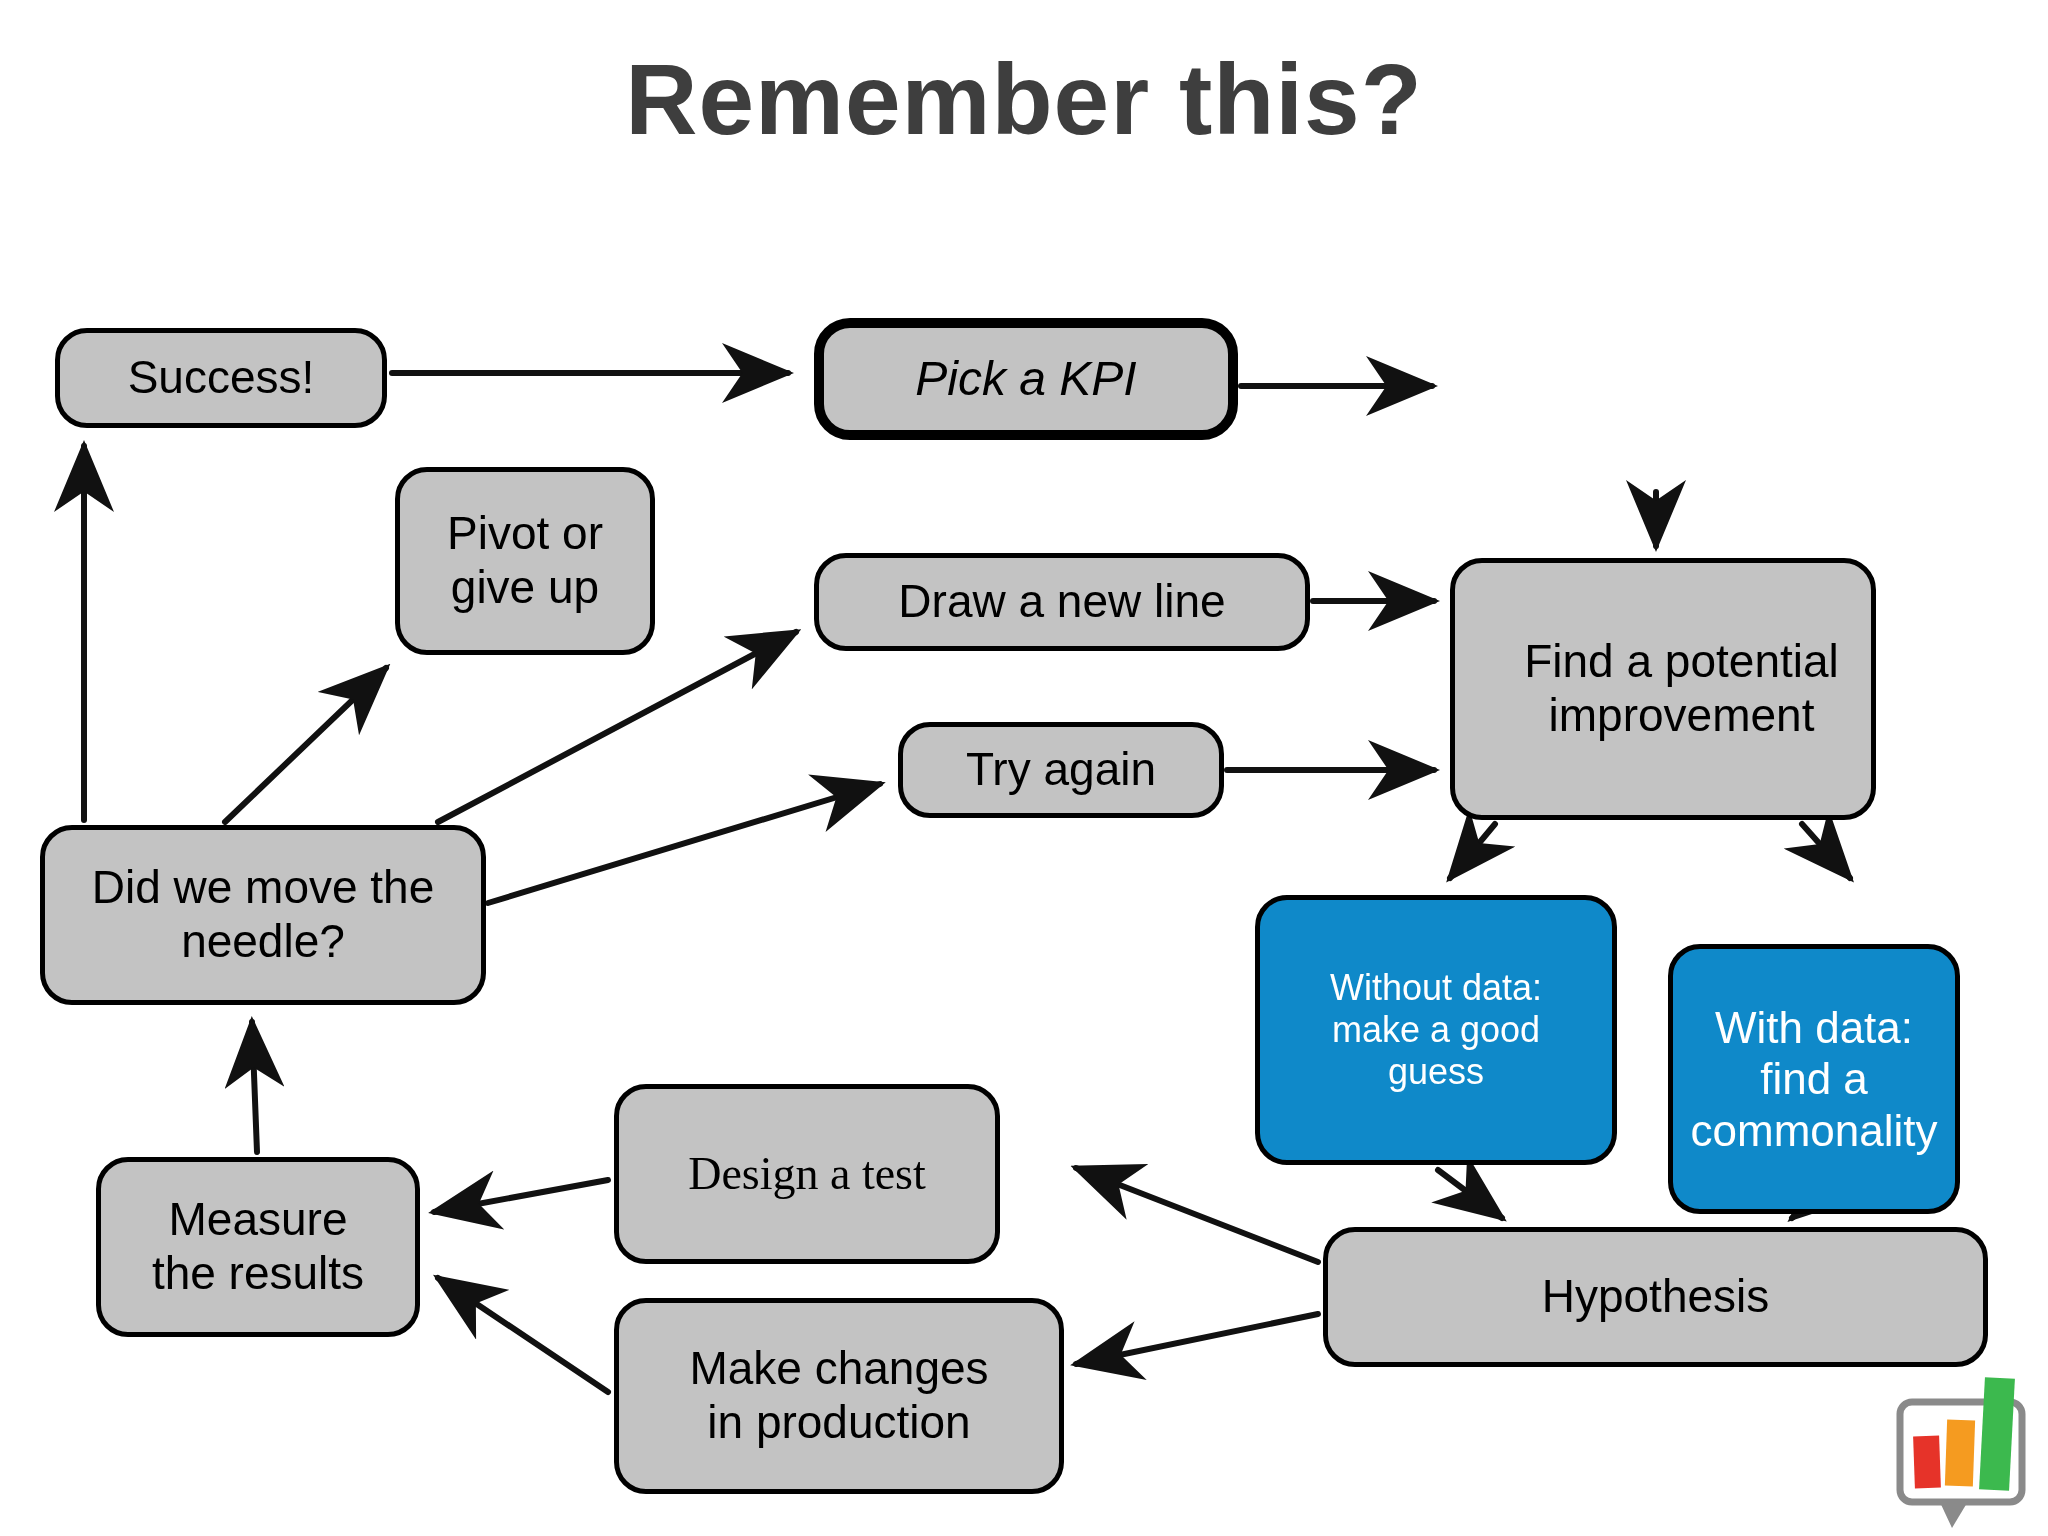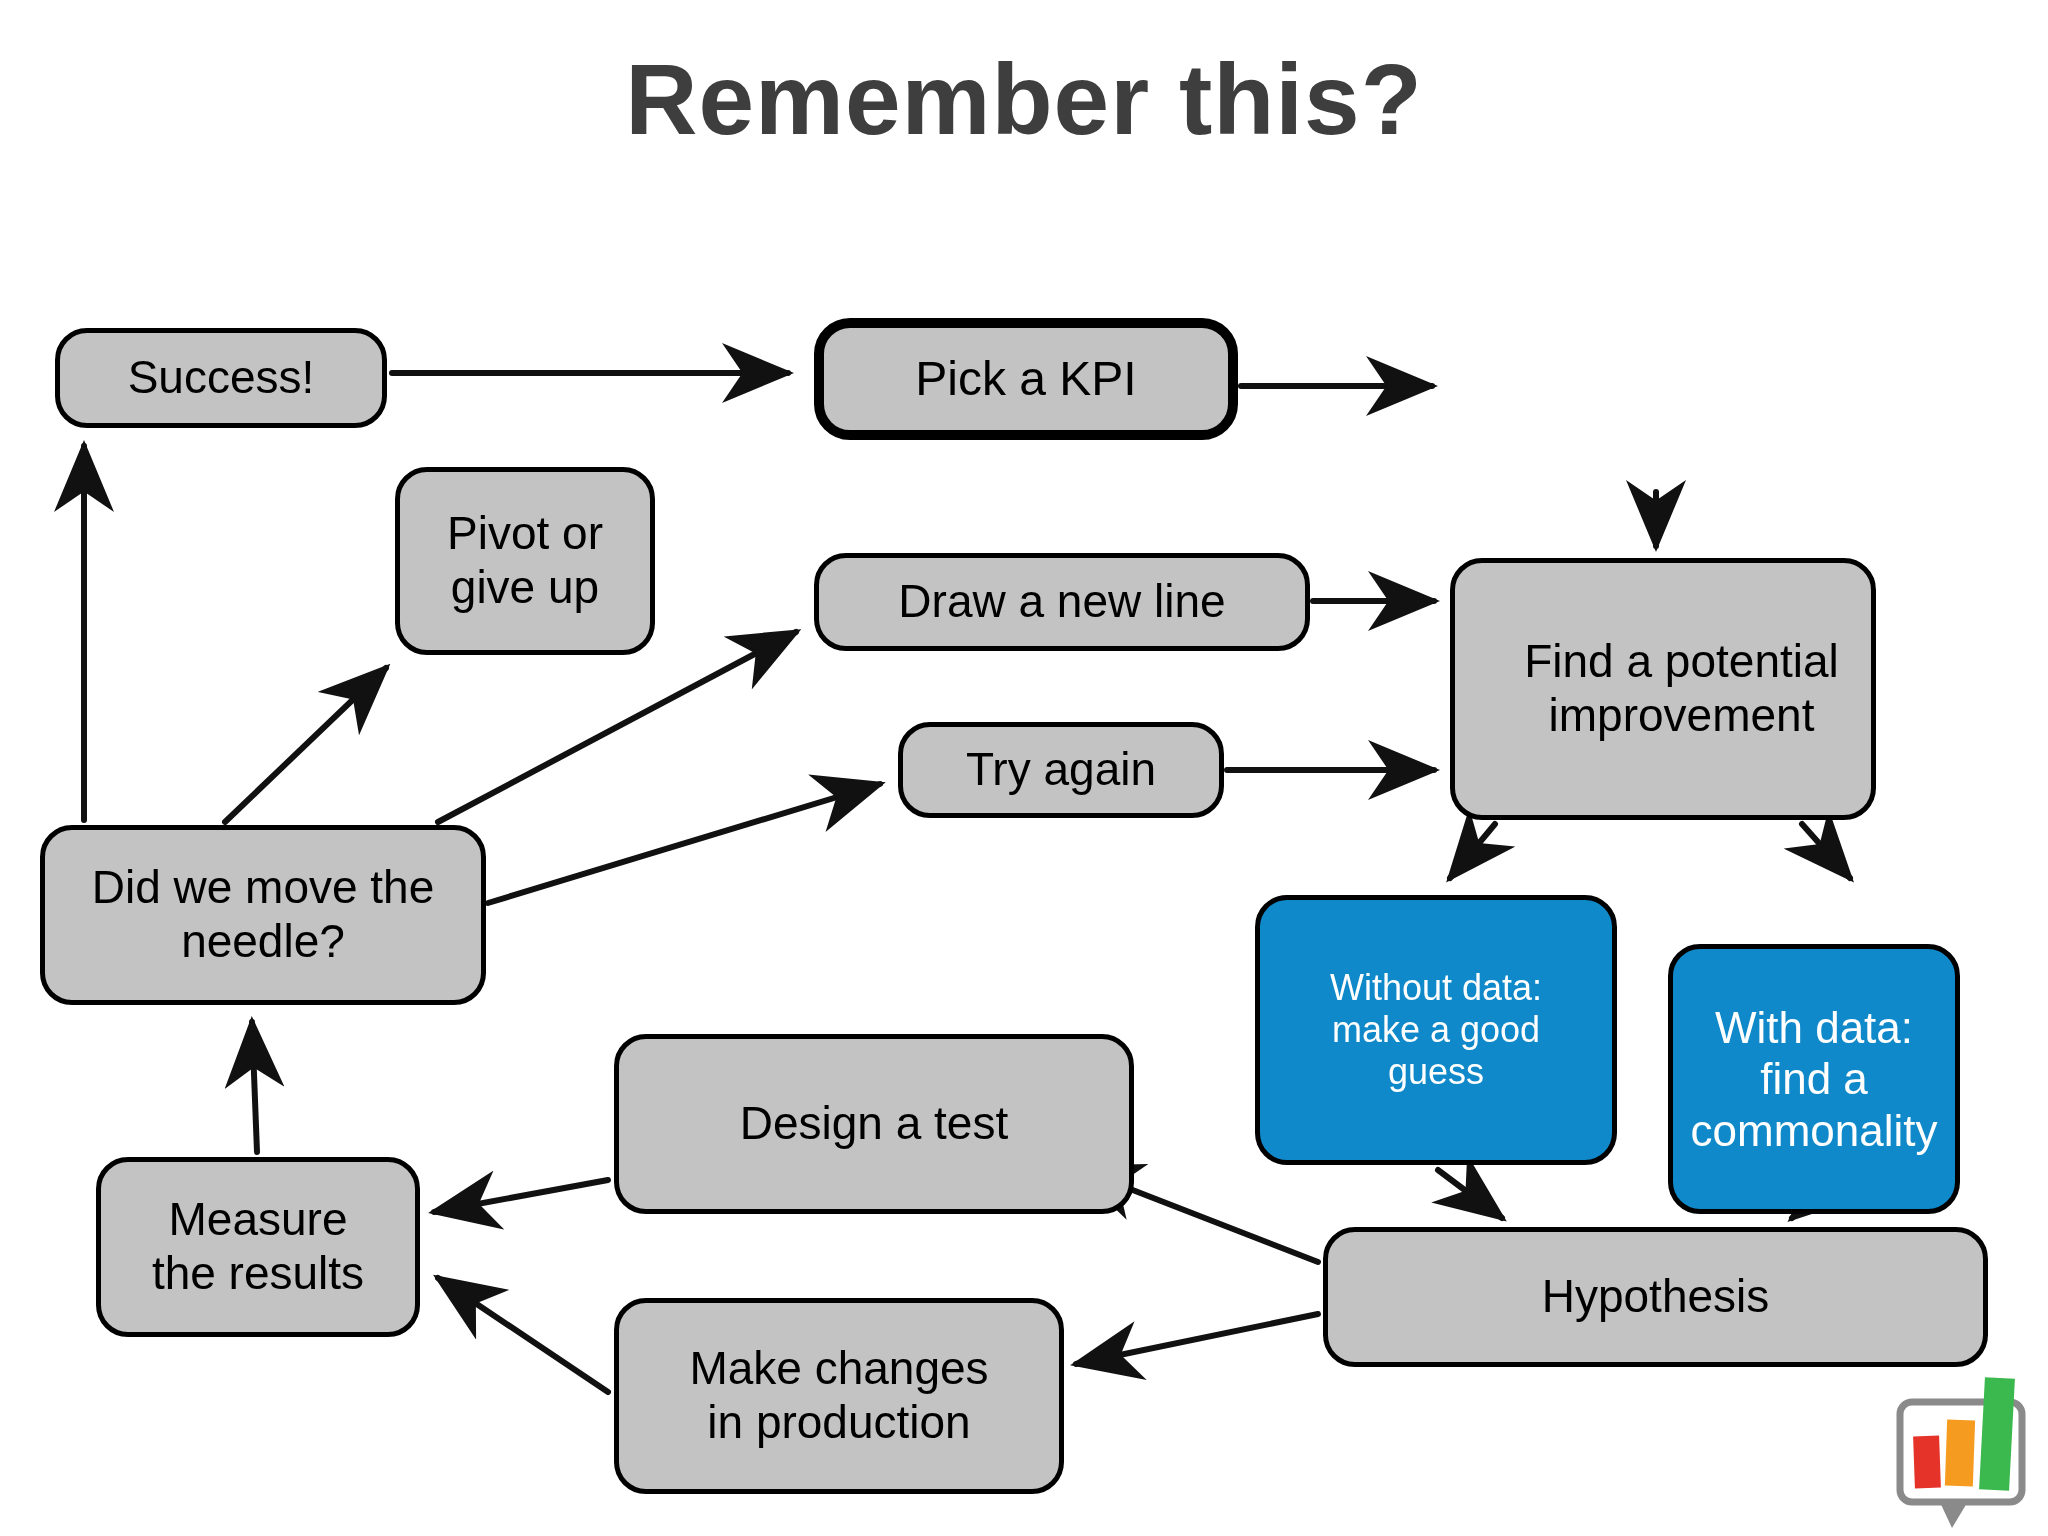--- a/index.html
+++ b/index.html
@@ -83,38 +83,38 @@
     <line class="arrow" x1="1438" y1="1170" x2="1502" y2="1218" marker-end="url(#ah)"></line>
     <line class="arrow" x1="1848" y1="1170" x2="1792" y2="1218" marker-end="url(#ah)"></line>
     <line class="arrow" x1="1318" y1="1262" x2="1076" y2="1168" marker-end="url(#ah)"></line>
     <line class="arrow" x1="1318" y1="1314" x2="1076" y2="1364" marker-end="url(#ah)"></line>
     <line class="arrow" x1="608" y1="1180" x2="434" y2="1212" marker-end="url(#ah)"></line>
     <line class="arrow" x1="608" y1="1392" x2="438" y2="1278" marker-end="url(#ah)"></line>
     <line class="arrow" x1="257" y1="1152" x2="252" y2="1022" marker-end="url(#ah)"></line>
   </svg>
 
   <div class="node" style="left:55px;  top:328px;  width:332px; height:100px;">Success!</div>
-  <div class="node bold-border" style="left:814px; top:318px;  width:424px; height:122px; font-size:48px;">Pick a KPI</div>
+  <div class="node bold-border" style="left:814px; top:318px;  width:424px; height:122px; font-size:48px;font-style:italic;">Pick a KPI</div>
   <div class="node" style="left:395px; top:467px;  width:260px; height:188px;">Pivot or
 give up</div>
   <div class="node" style="left:814px; top:553px;  width:496px; height:98px;">Draw a new line</div>
   <div class="node" style="left:898px; top:722px;  width:326px; height:96px;">Try again</div>
   <div class="node" style="left:1450px;top:558px;  width:426px; height:262px;padding-left:37px;">Find a potential
 improvement</div>
   <div class="node" style="left:40px;  top:825px;  width:446px; height:180px;">Did we move the
 needle?</div>
   <div class="node blue" style="left:1255px;top:895px;  width:362px; height:270px; font-size:36px;">Without data:
 make a good
 guess</div>
   <div class="node blue" style="left:1668px;top:944px;  width:292px; height:270px; font-size:44px;">With data:
 find a
 commonality</div>
   <div class="node" style="left:96px;  top:1157px; width:324px; height:180px;">Measure
 the results</div>
-  <div class="node" style="left:614px; top:1034px; width:520px; height:180px;">Design a test</div>
+  <div class="node" style="left:614px; top:1084px; width:386px; height:180px;font-family:Liberation Serif, serif;">Design a test</div>
   <div class="node" style="left:614px; top:1298px; width:450px; height:196px;">Make changes
 in production</div>
   <div class="node" style="left:1323px;top:1227px; width:665px; height:140px;">Hypothesis</div>
 
   <svg class="logo" viewBox="0 0 158 162">
     <polygon points="50,126 82,126 64,156" style="fill:var(--logo_frame,#8a8a8a)"></polygon>
     <rect x="12" y="30" width="122" height="100" rx="12" ry="12" style="fill:#ffffff;stroke:var(--logo_frame,#8a8a8a);stroke-width:7"></rect>
     <rect x="26" y="64" width="26" height="52" transform="rotate(-2 39 90)" style="fill:var(--logo_red,#e63329)"></rect>
     <rect x="58" y="48" width="28" height="66" transform="rotate(2 72 81)" style="fill:var(--logo_orange,#f59b20)"></rect>
     <rect x="94" y="6" width="30" height="112" transform="rotate(3 109 62)" style="fill:var(--logo_green,#3cb94e)"></rect>

